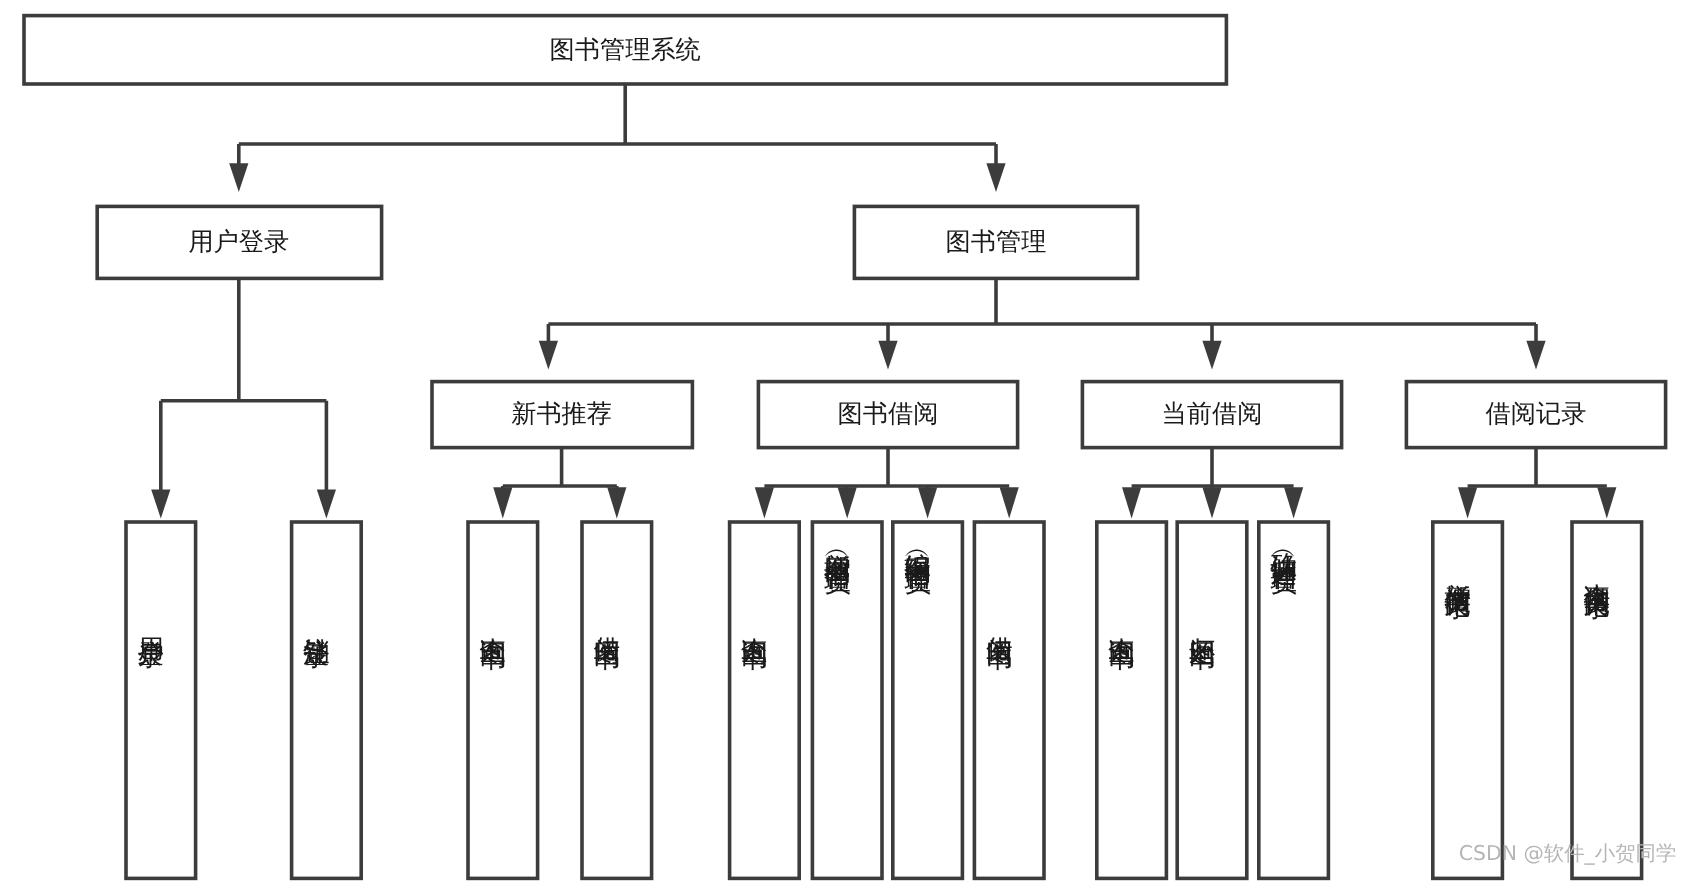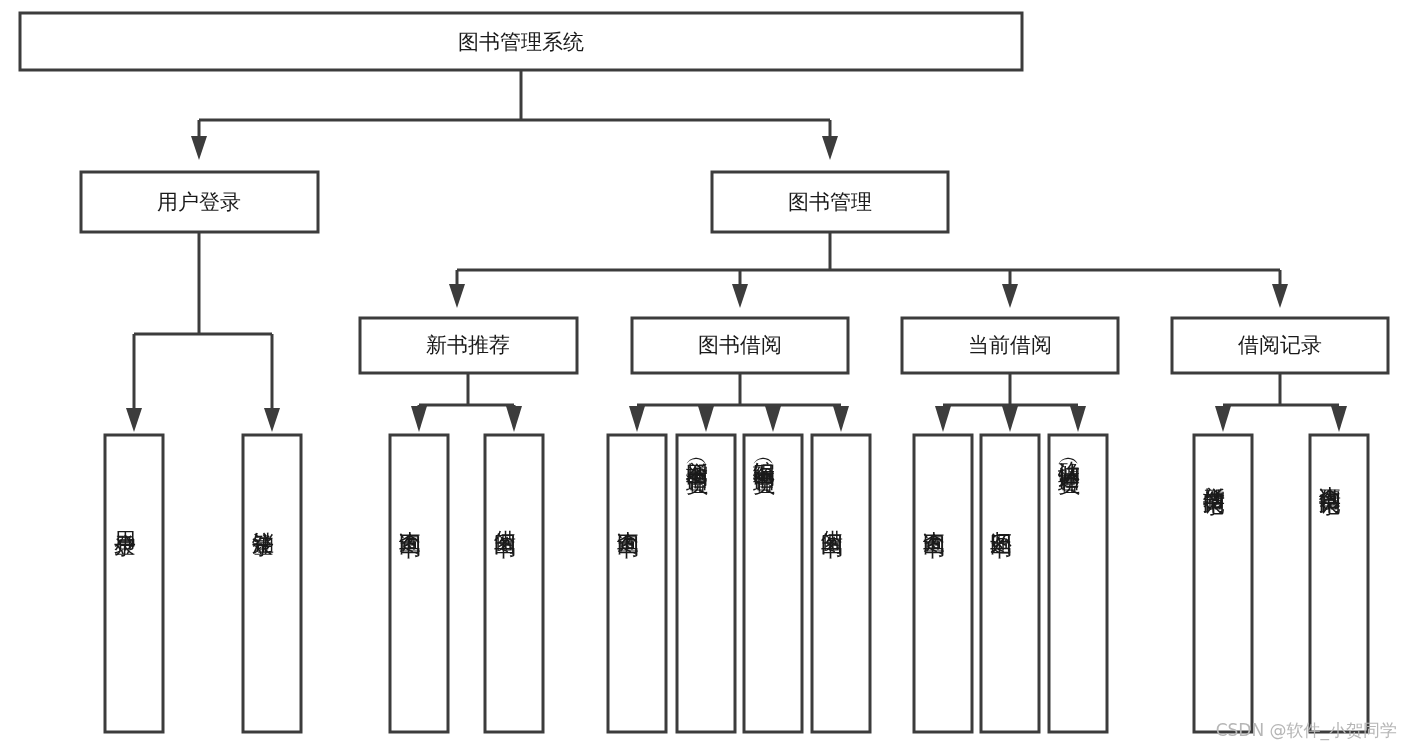--- a/index.html
+++ b/index.html
@@ -52,21 +52,21 @@
     font-size: 22px;
     fill: #1a1a1a;
     writing-mode: vertical-rl;
     text-orientation: upright;
     letter-spacing: 2px;
     dominant-baseline: hanging;
   }
   .watermark {
     position: absolute;
     right: 8px;
-    bottom: 5px;
+    bottom: 24px;
     font-family: "DejaVu Sans", "Liberation Sans", sans-serif;
     font-size: 17px;
     color: #b6b6b6;
     white-space: nowrap;
     user-select: none;
   }
 </style>
 </head>
 <body>
 

